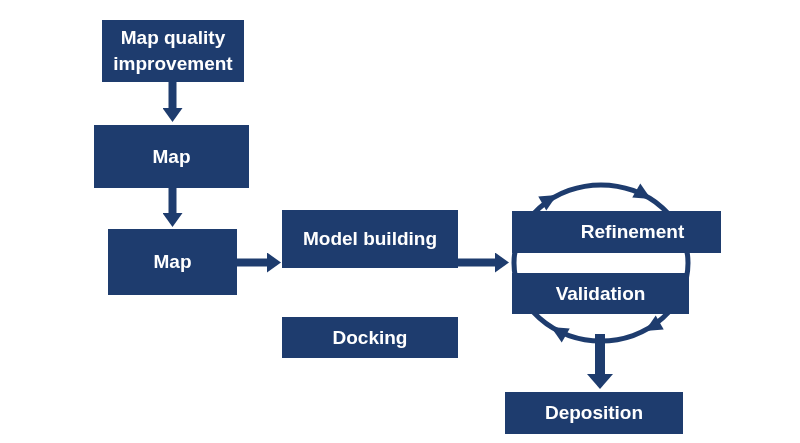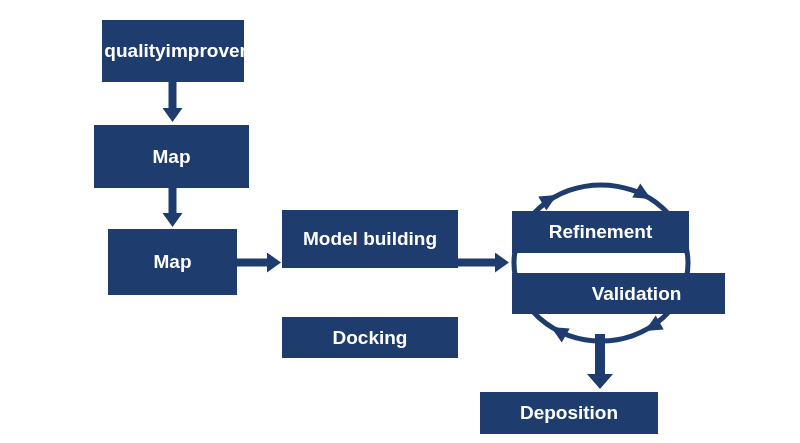--- a/index.html
+++ b/index.html
@@ -20,36 +20,37 @@
   }
   .arrow-line { stroke: var(--navy); fill: none; }
   .arrow-head { fill: var(--navy); stroke: none; }
   .cycle-ellipse { stroke: var(--navy); fill: none; stroke-width: 5; }
   .node {
     position: absolute;
     z-index: 2;
     background: var(--navy);
     color: var(--text);
     display: flex;
+    flex-direction: column;
     align-items: center;
     justify-content: center;
     text-align: center;
     font-size: 19px;
     font-weight: bold;
     line-height: 26px;
     white-space: nowrap;
   }
   .n-map-quality   { left: 102px; top: 20px;  width: 142px; height: 62px; }
   .n-map-improve   { left: 94px;  top: 125px; width: 155px; height: 63px; }
   .n-map-symmetry  { left: 108px; top: 229px; width: 129px; height: 66px; }
   .n-model-build   { left: 282px; top: 210px; width: 176px; height: 58px; }
   .n-docking       { left: 282px; top: 273px; width: 176px; height: 41px; margin-top: 44px; }
-  .n-refinement    { left: 512px; top: 211px; width: 177px; height: 42px; }
-  .n-validation    { left: 512px; top: 273px; width: 177px; height: 41px; padding-left: 36px; }
-  .n-deposition    { left: 480px; top: 392px; width: 178px; height: 42px; }
+  .n-refinement    { left: 512px; top: 211px; width: 177px; height: 42px; padding-left: 32px; }
+  .n-validation    { left: 512px; top: 273px; width: 177px; height: 41px; }
+  .n-deposition    { left: 505px; top: 392px; width: 178px; height: 42px; }
 </style>
 </head>
 <body>
 
 <div class="canvas">
 
   <svg class="layer-svg" viewBox="0 0 800 443" xmlns="http://www.w3.org/2000/svg">
     <defs>
       <marker id="ah" markerUnits="userSpaceOnUse" markerWidth="15" markerHeight="20" refX="1" refY="10" orient="auto">
         <path class="arrow-head" d="M0,0 L14,10 L0,20 Z"></path>

